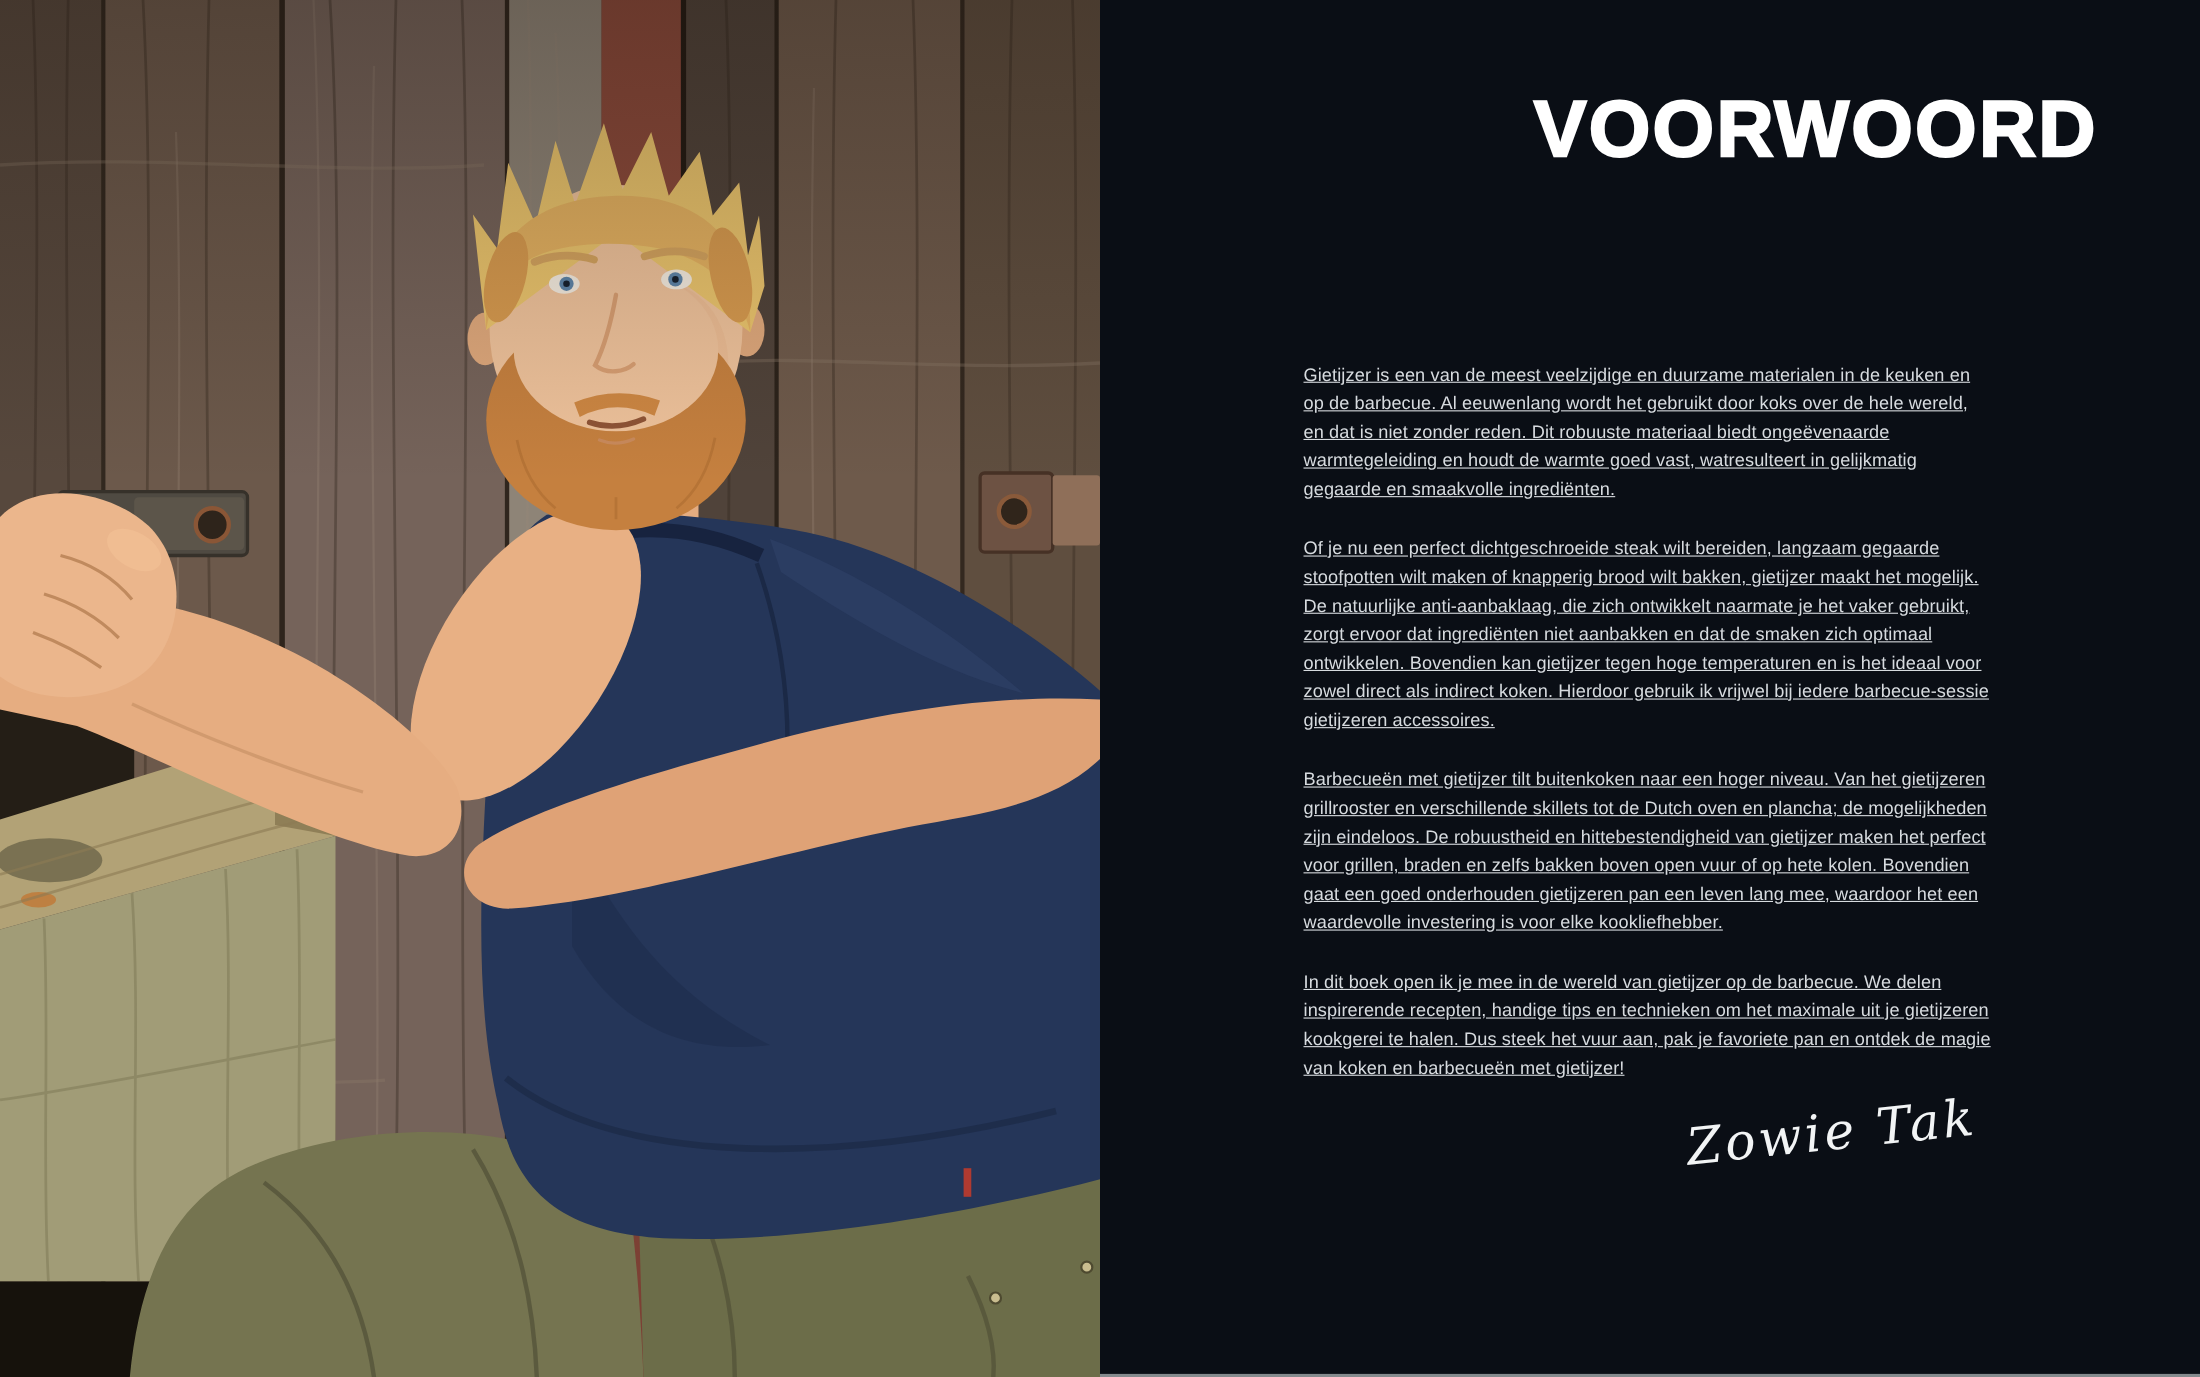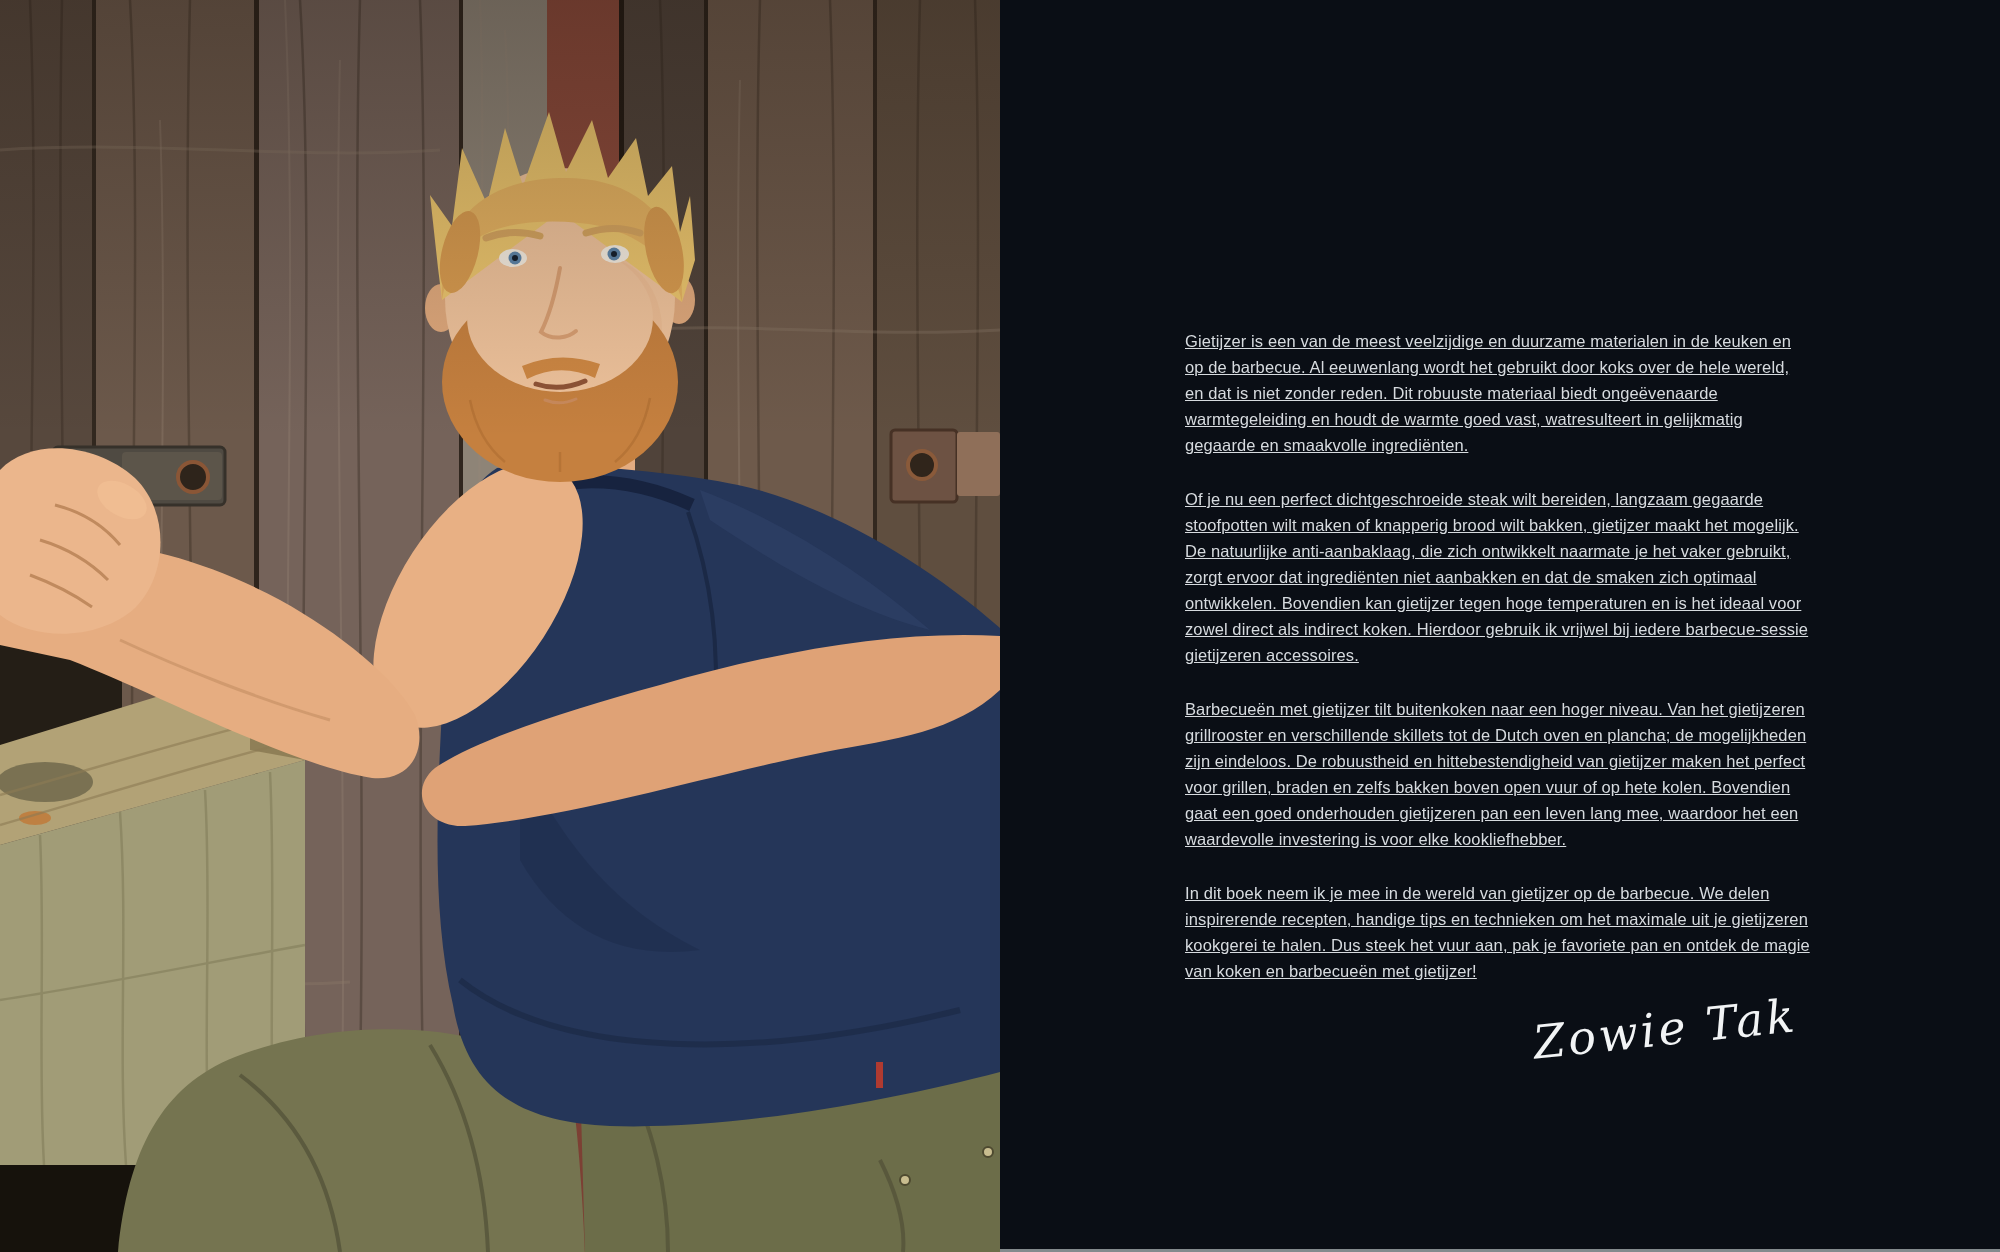--- a/index.html
+++ b/index.html
@@ -210,25 +210,26 @@
       <path d="M 560,268 C 555,296 548,318 541,332 C 552,341 568,338 576,331" fill="none" stroke="#d79e72" stroke-width="4" stroke-linecap="round"></path>
       <path d="M 522,366 Q 560,350 600,364 L 595,378 Q 560,362 527,379 Z" fill="#cd8743"></path>
       <path d="M 536,384 Q 560,392 585,381" fill="none" stroke="#8f5436" stroke-width="5" stroke-linecap="round"></path>
       <path d="M 545,400 Q 560,406 576,399" fill="none" stroke="#c98a5c" stroke-width="3" stroke-linecap="round"></path>
 
       <rect width="1000" height="1252" fill="url(#vig)"></rect>
     </svg>
   </div>
 
   <div class="page-right">
+    <h1 class="title">VOORWOORD</h1>
 
     <div class="text-block">
       <p>Gietijzer is een van de meest veelzijdige en duurzame materialen in de keuken en op de barbecue. Al eeuwenlang wordt het gebruikt door koks over de hele wereld, en dat is niet zonder reden. Dit robuuste materiaal biedt ongeëvenaarde warmtegeleiding en houdt de warmte goed vast, watresulteert in gelijkmatig gegaarde en smaakvolle ingrediënten.</p>
       <p>Of je nu een perfect dichtgeschroeide steak wilt bereiden, langzaam gegaarde stoofpotten wilt maken of knapperig brood wilt bakken, gietijzer maakt het mogelijk. De natuurlijke anti-aanbaklaag, die zich ontwikkelt naarmate je het vaker gebruikt, zorgt ervoor dat ingrediënten niet aanbakken en dat de smaken zich optimaal ontwikkelen. Bovendien kan gietijzer tegen hoge temperaturen en is het ideaal voor zowel direct als indirect koken. Hierdoor gebruik ik vrijwel bij iedere barbecue-sessie gietijzeren accessoires.</p>
       <p>Barbecueën met gietijzer tilt buitenkoken naar een hoger niveau. Van het gietijzeren grillrooster en verschillende skillets tot de Dutch oven en plancha; de mogelijkheden zijn eindeloos. De robuustheid en hittebestendigheid van gietijzer maken het perfect voor grillen, braden en zelfs bakken boven open vuur of op hete kolen. Bovendien gaat een goed onderhouden gietijzeren pan een leven lang mee, waardoor het een waardevolle investering is voor elke kookliefhebber.</p>
-      <p>In dit boek neem ik je mee in de wereld van gietijzer op de barbecue. We delen inspirerende recepten, handige tips en technieken om het maximale uit je gietijzeren kookgerei te halen. Dus steek het vuur aan, pak je favoriete pan en ontdek de magie van koken en barbecueën met gietijzer!</p>
+      <p>In dit boek open ik je mee in de wereld van gietijzer op de barbecue. We delen inspirerende recepten, handige tips en technieken om het maximale uit je gietijzeren kookgerei te halen. Dus steek het vuur aan, pak je favoriete pan en ontdek de magie van koken en barbecueën met gietijzer!</p>
     </div>
 
     <div class="signature">Zowie Tak</div>
 
     <div class="bottom-edge"></div>
   </div>
 </div>
 
 </body></html>

